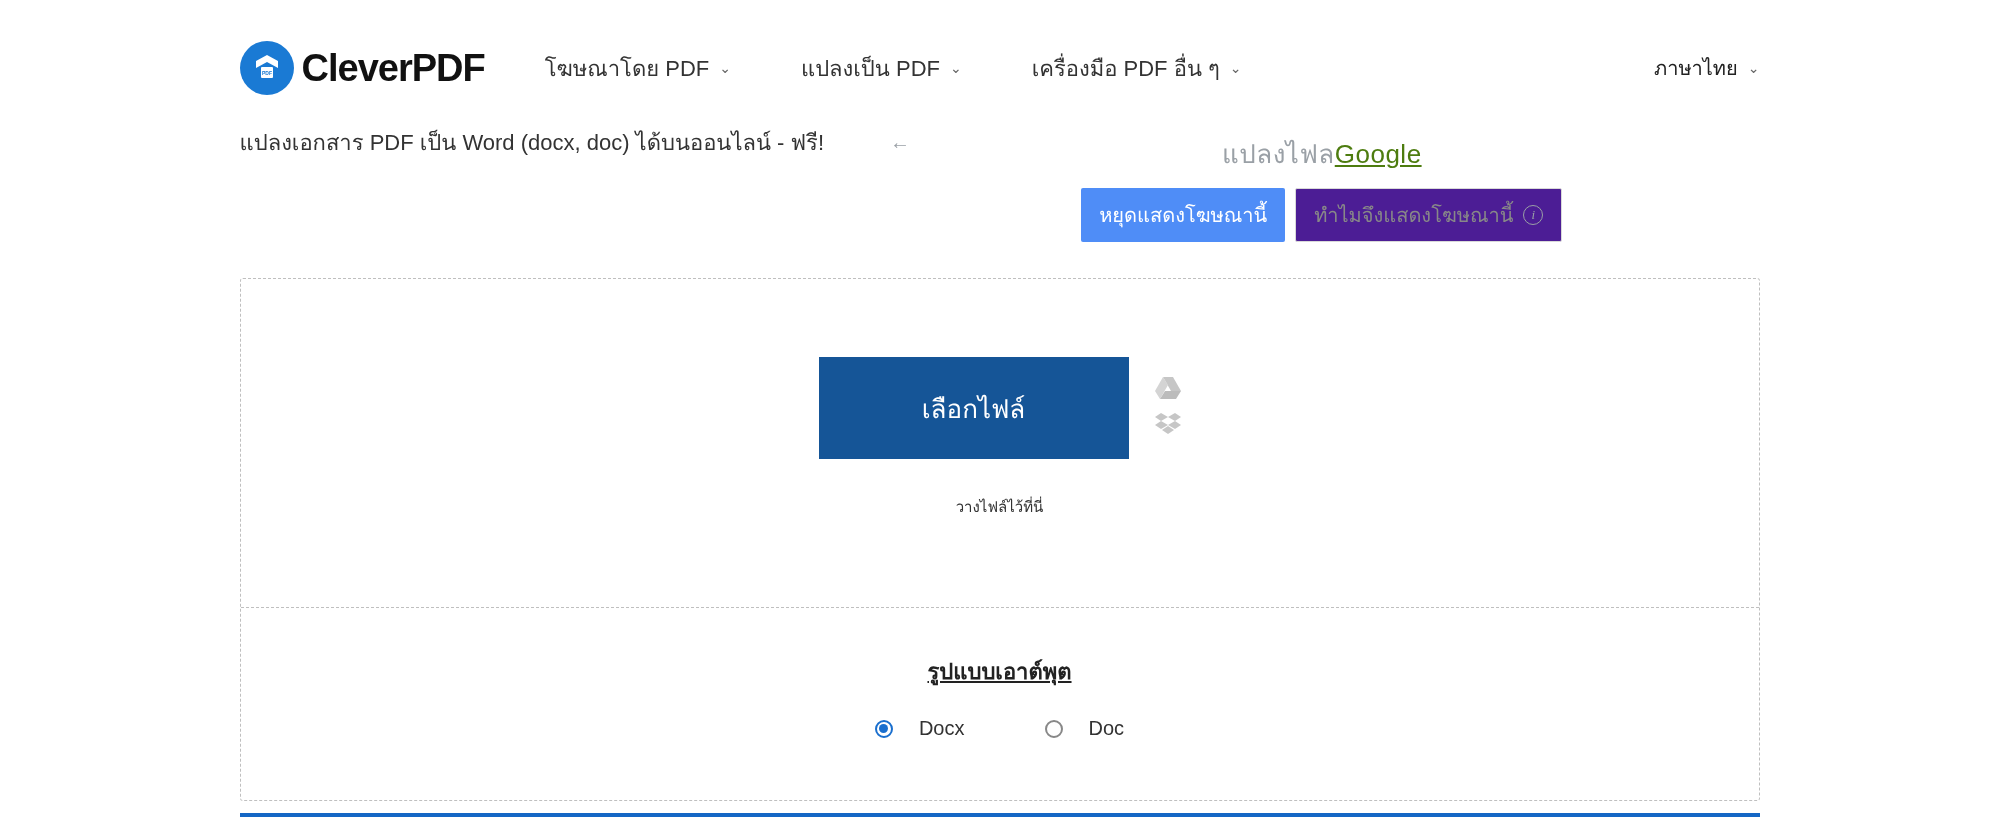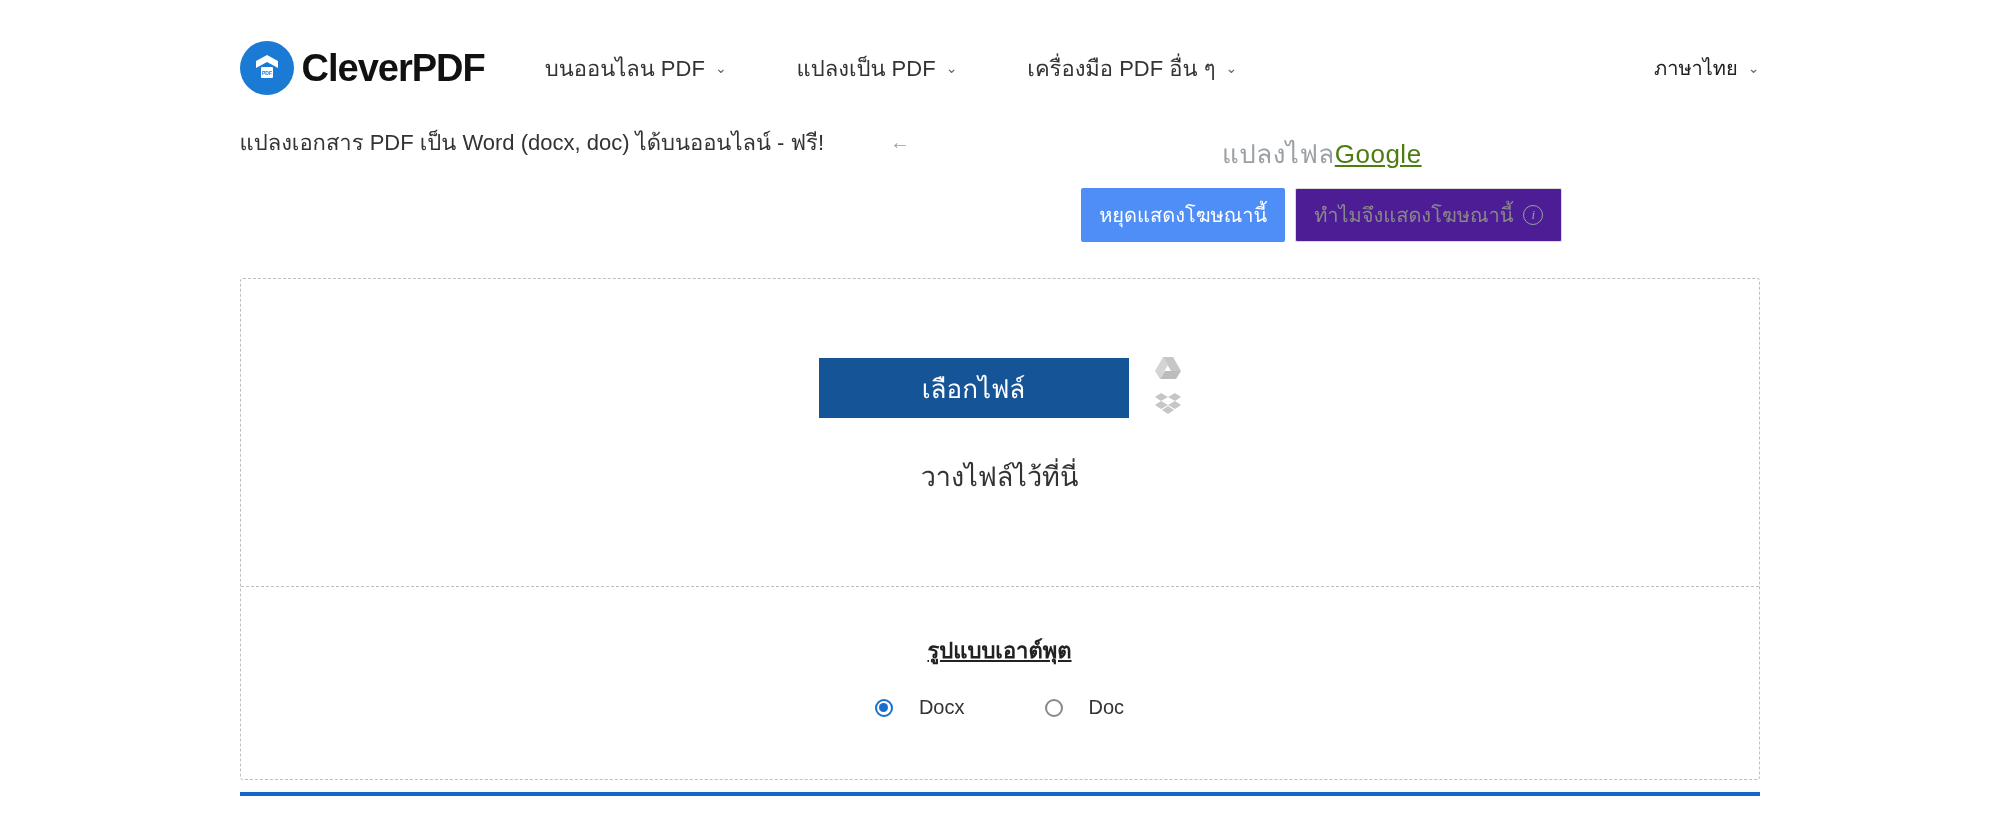--- a/index.html
+++ b/index.html
@@ -197,38 +197,38 @@
     display: flex;
     align-items: center;
     gap: 26px;
     margin-bottom: 36px;
   }
   .choose-btn {
     background: #155597;
     color: #fff;
     border: none;
     width: 310px;
-    height: 60px;
+    height: 102px;
     font-size: 26px;
     cursor: pointer;
     display: flex;
     align-items: center;
     justify-content: center;
   }
   .cloud-icons {
     display: flex;
     flex-direction: column;
     gap: 10px;
   }
   .cloud-ico {
     color: #c6c6c6;
     cursor: pointer;
   }
   .drop-hint {
-    font-size: 27px;
+    font-size: 15px;
     color: #333;
   }
   
   .output-section {
     padding: 46px 0 60px;
     text-align: center;
   }
   .output-title {
     font-size: 22px;
     font-weight: 600;
@@ -285,21 +285,21 @@
         <svg width="34" height="34" viewBox="0 0 34 34">
           <path d="M 17 4 L 28 10 L 28 17 L 17 11 L 6 17 L 6 10 Z" fill="#fff"></path>
           <rect x="11" y="16" width="12" height="11" fill="#fff" rx="1"></rect>
           <text x="17" y="24" font-size="5" fill="#1a7ad4" text-anchor="middle" font-weight="700">PDF</text>
         </svg>
       </div>
       <span class="logo-text">CleverPDF</span>
     </div>
     <div class="nav">
       <div class="nav-item">
-        <span>บนออนไลน PDF</span>
+        <span>โฆษณาโดย PDF</span>
         <span class="chev">⌄</span>
       </div>
       <div class="nav-item">
         <span>แปลงเป็น PDF</span>
         <span class="chev">⌄</span>
       </div>
       <div class="nav-item">
         <span>เครื่องมือ PDF อื่น ๆ</span>
         <span class="chev">⌄</span>
       </div>

